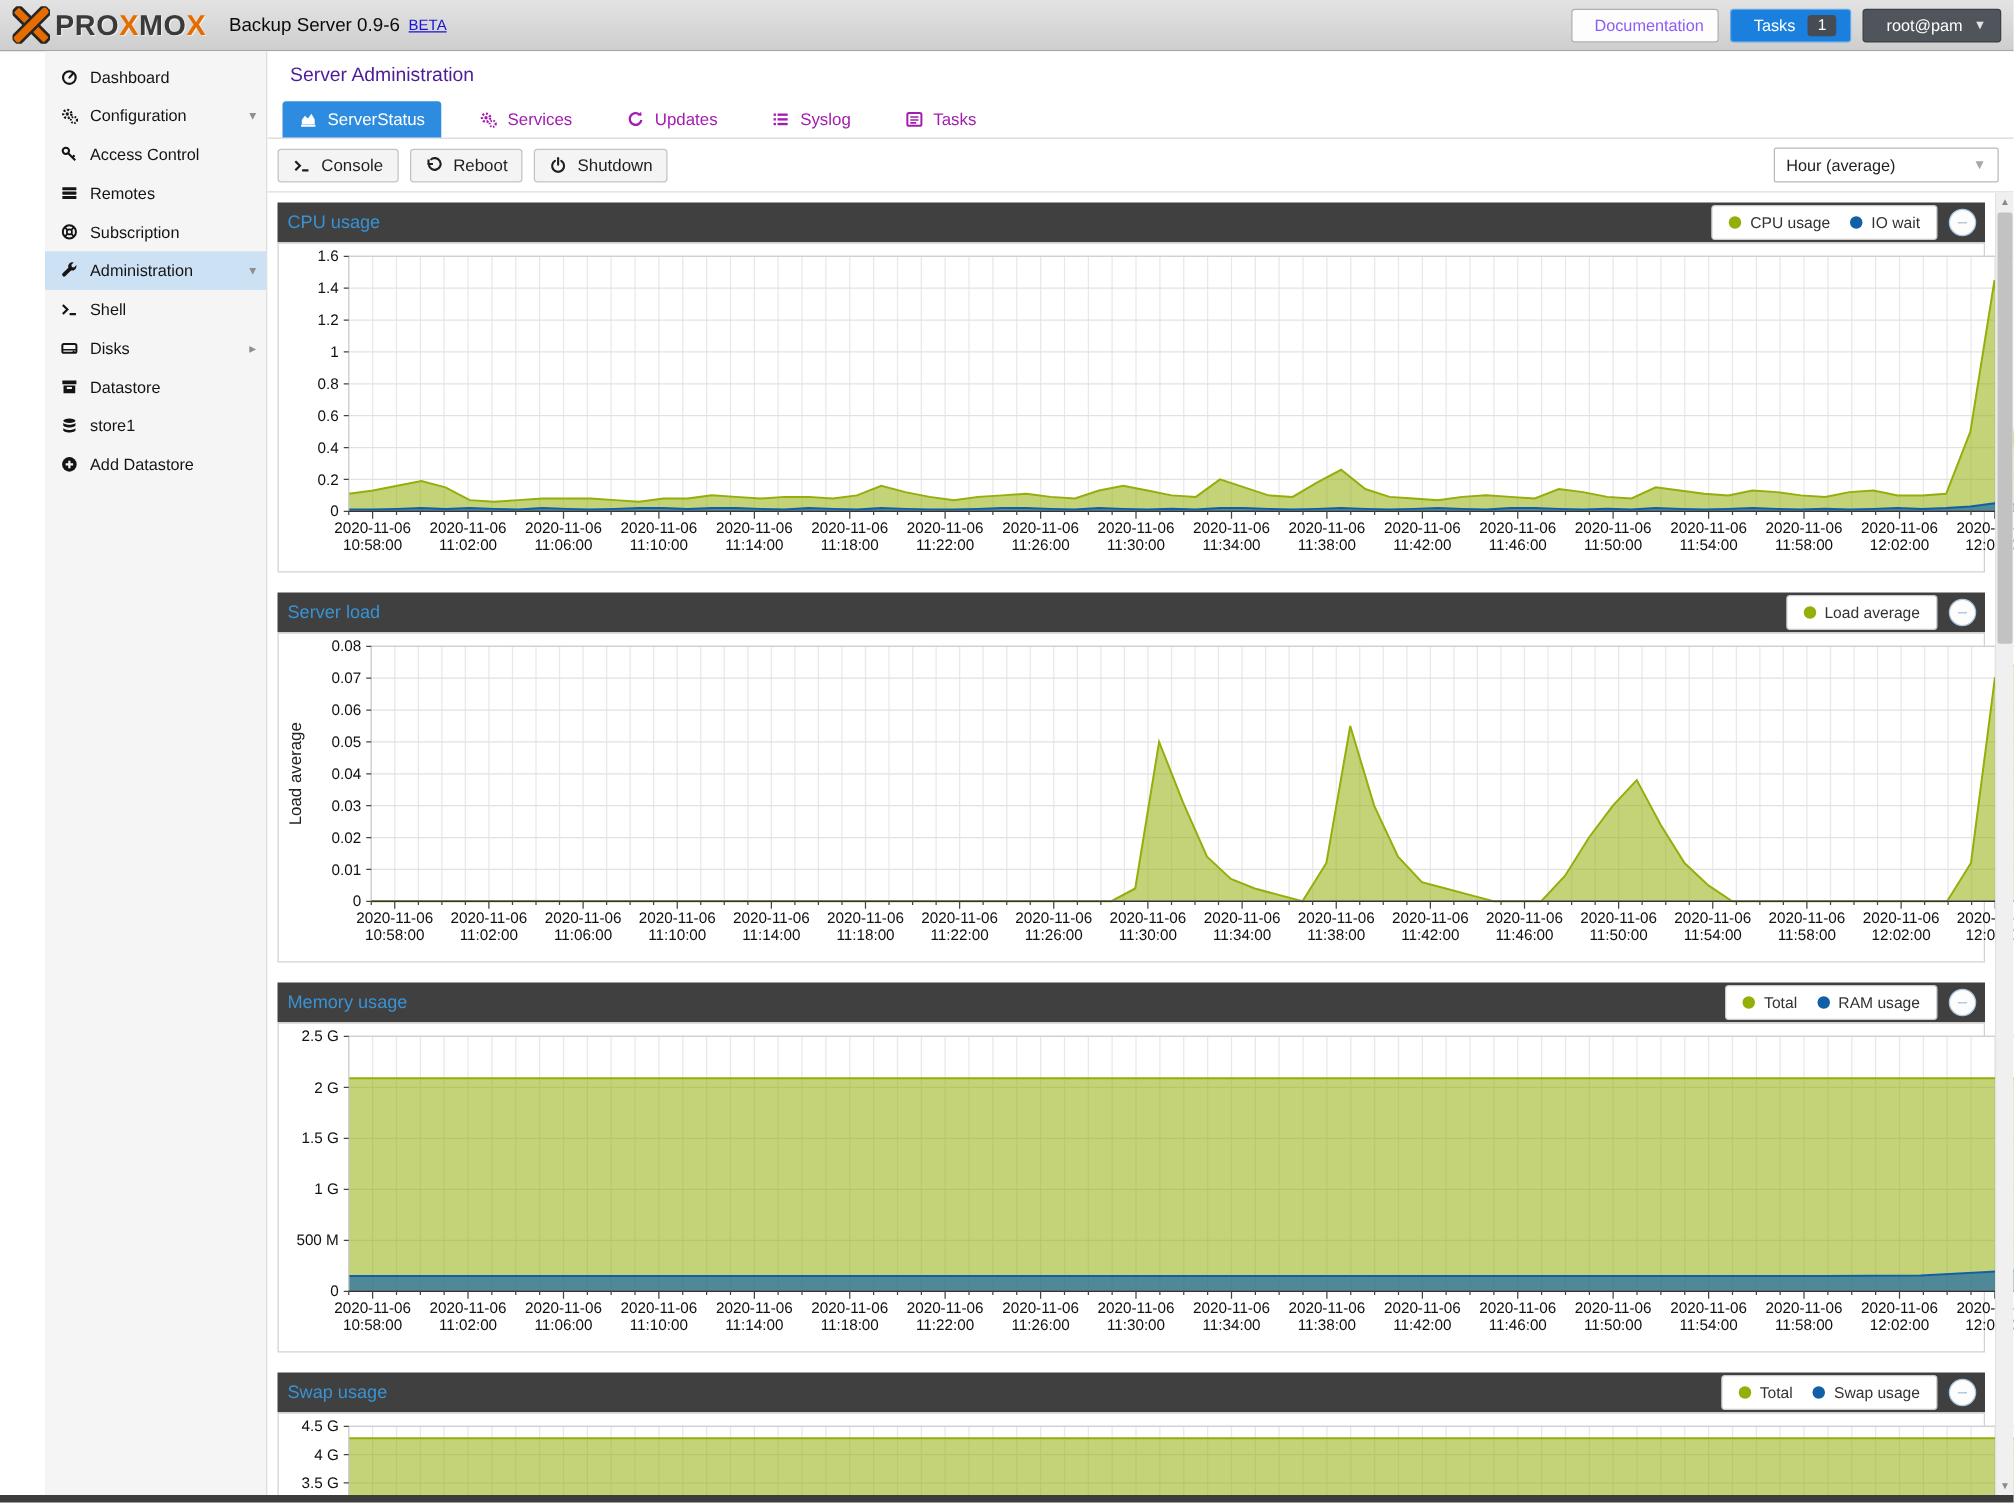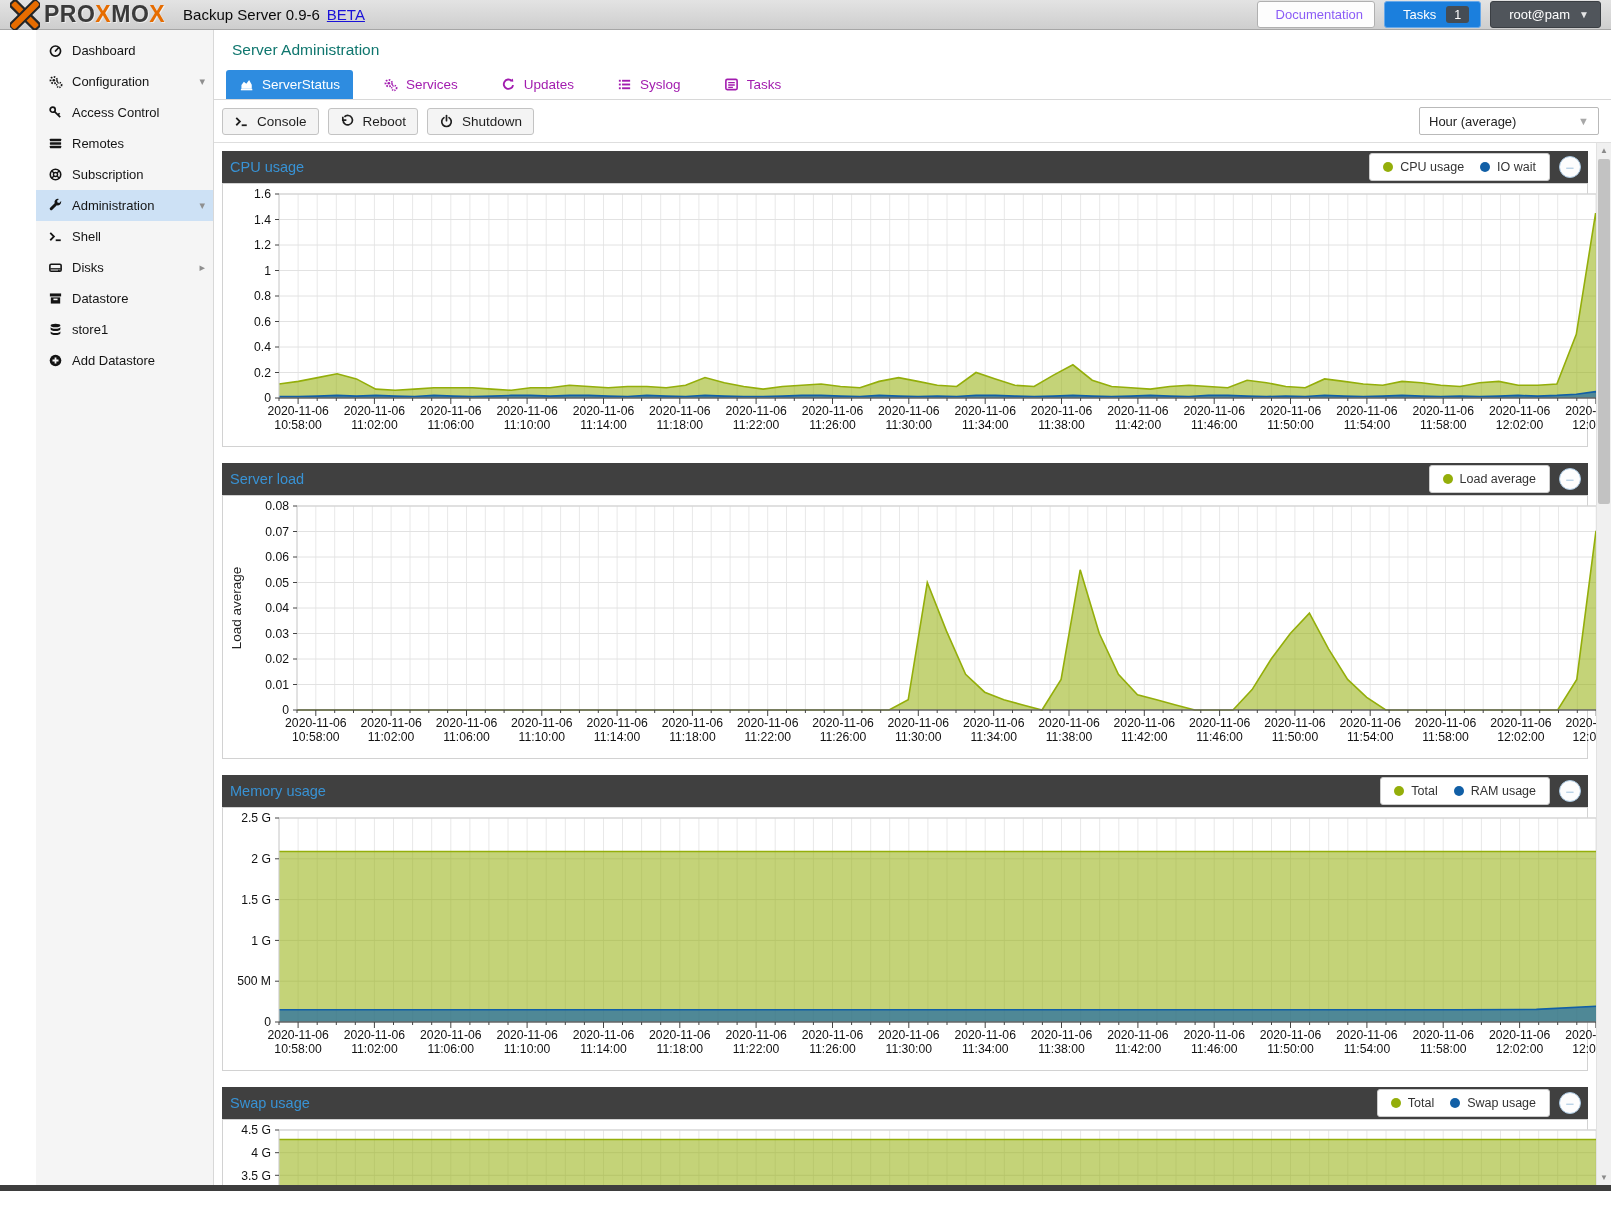--- a/index.html
+++ b/index.html
@@ -2,30 +2,30 @@
 <html><head>
 <meta charset="utf-8">
 <style>
   html,body{margin:0;padding:0;}
   body{width:1611px;height:1206px;overflow:hidden;background:#fff;
        font-family:"Liberation Sans",sans-serif;color:#1a1a1a;}
   .icon{display:inline-flex;align-items:center;justify-content:center;}
   .icon svg{display:block;}
 
   
-  .topbar{height:30px;background:linear-gradient(#e3e3e3,#cecece);
+  .topbar{height:41px;background:linear-gradient(#e3e3e3,#cecece);
           border-bottom:1px solid #a6a6a6;display:flex;align-items:center;
           padding:10px 10px;box-sizing:border-box;}
   .logo{display:flex;align-items:center;margin-right:10px;}
   .logo-mark{margin-right:4px;}
   .brand-letters span{font-weight:bold;font-size:23px;color:#3a3a3a;letter-spacing:.5px;
           text-shadow:1px 1px 0 rgba(255,255,255,.55);}
   .brand-letters span.ox{color:#e66c00;}
   .product{font-size:15px;color:#0a0a0a;margin-left:8px;}
-  .beta{color:#1a12d8;text-decoration:underline;font-size:15px;margin-left:7px;cursor:pointer;}
+  .beta{color:#1a12d8;text-decoration:underline;font-size:12px;margin-left:7px;cursor:pointer;}
   .topbar-spacer{flex:1;}
   .tb-btn{height:27px;display:inline-flex;align-items:center;gap:7px;padding:0 11px;
           border-radius:3px;font-size:13px;border:1px solid #b0b0b0;background:#fdfdfd;
           color:#8b5cf6;margin-left:9px;cursor:pointer;}
   .tb-btn.blue{background:#1b7fdd;border-color:#66a8ea;color:#fff;}
   .tb-btn.dark{background:#50555b;border-color:#3b3f44;color:#fff;}
   .badge{background:#454c54;color:#fff;border-radius:3px;padding:1.5px 8px;font-size:12.5px;margin-left:3px;}
   .chev{font-size:10px;opacity:.85;margin-left:2px;}
 
   
@@ -33,21 +33,21 @@
   .sidebar{width:178px;background:#f5f5f5;border-right:1px solid #d8d8d8;
            box-sizing:border-box;padding-top:5px;flex:none;}
   .side-item{height:31px;display:flex;align-items:center;gap:9px;padding:0 8px 0 12px;
              font-size:13px;color:#141414;cursor:pointer;}
   .side-item.lv1{}
   .side-item.selected{background:#cde1f5;}
   .side-item .exp{margin-left:auto;color:#8f8f8f;font-size:11px;}
   .content{flex:1;display:flex;flex-direction:column;min-width:0;background:#fff;}
 
   
-  .page-title{color:#0f766e;font-size:15.5px;padding:11px 0 7px 18px;}
+  .page-title{color:#4c1d95;font-size:15.5px;padding:11px 0 7px 18px;}
   .tabbar{display:flex;gap:17px;padding:4px 0 0 12px;border-bottom:1px solid #d8d8d8;
           align-items:flex-end;}
   .tab{display:inline-flex;align-items:center;gap:8px;height:29px;padding:0 13px;
        font-size:13.5px;color:#a21caf;border-radius:3px 3px 0 0;cursor:pointer;}
   .tab.active{background:#2e8ce0;color:#fff;}
   .toolbar{display:flex;align-items:center;padding:7px 12px 7px 8px;gap:9px;
            border-bottom:1px solid #dedede;}
   .btn{display:inline-flex;align-items:center;gap:8px;height:27px;padding:0 11px;
        background:#f4f4f4;border:1px solid #c3c3c3;border-radius:3px;font-size:13.5px;
        color:#1f1f1f;cursor:pointer;}

